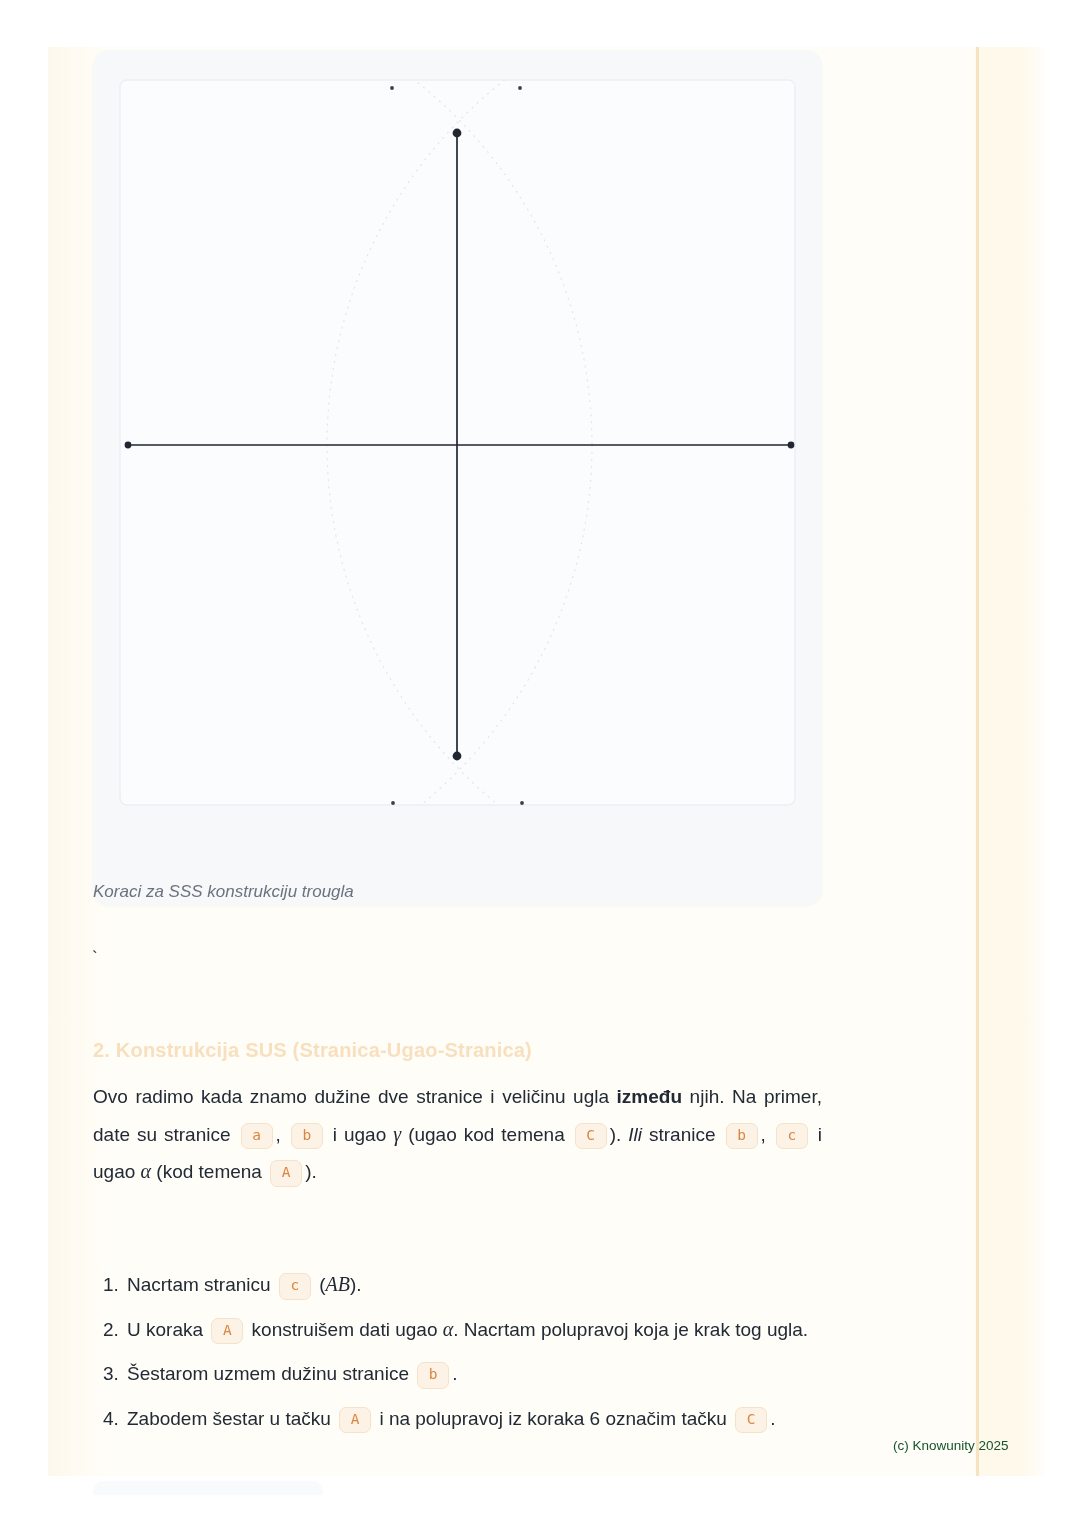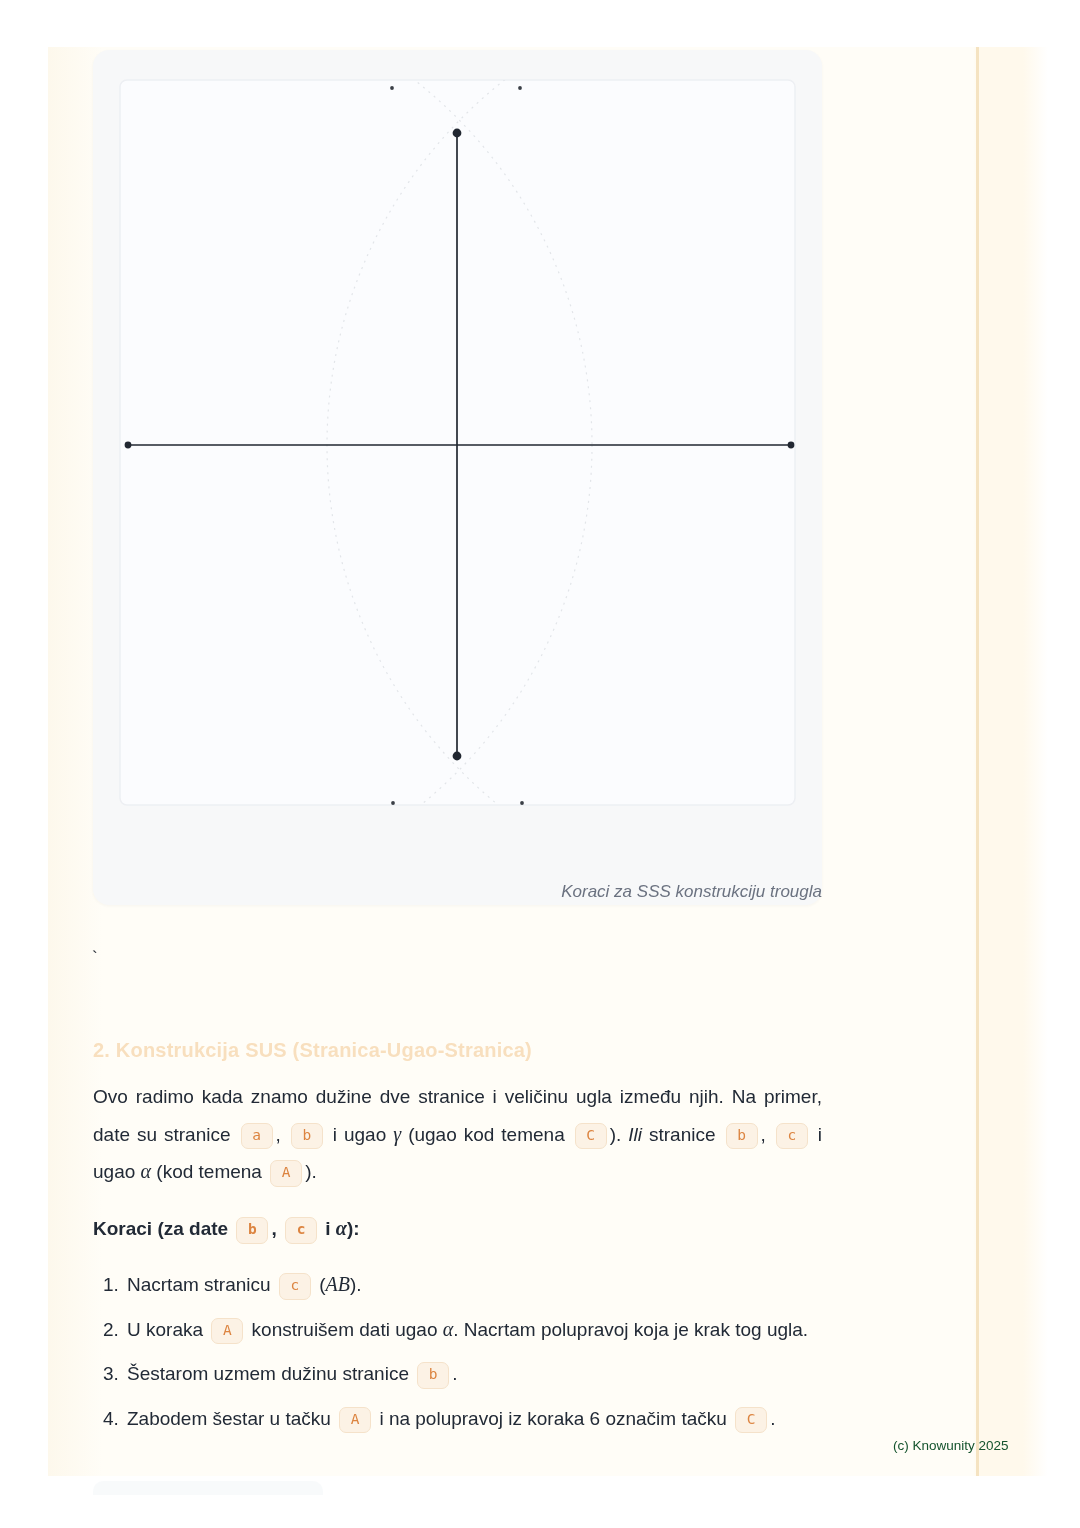--- a/index.html
+++ b/index.html
@@ -22,21 +22,21 @@
   }
   
   .figure-card{
     position:absolute;left:93px;top:50px;width:729px;height:855px;
     background:#f7f8f9;border-radius:16px;
     box-shadow:0 1px 3px rgba(40,50,60,0.04);
   }
   .figure-card svg{position:absolute;left:0;top:0;}
   .figure-caption{
     position:absolute;left:0;top:832px;width:729px;
-    text-align:right;font-style:italic;font-size:17px;color:#6b7280;
+    text-align:left;font-style:italic;font-size:17px;color:#6b7280;
   }
   
   .next-card-sliver{
     position:absolute;left:93px;top:1481px;width:230px;height:14px;
     background:#f7f9fa;border-radius:10px 10px 0 0;opacity:.85;
   }
   .stray{
     position:absolute;left:92px;top:948px;font-size:17px;color:#2a2f38;
   }
   
@@ -64,21 +64,21 @@
     display:inline-block;min-width:12px;text-align:center;
     padding:2px 9px 3px;margin:0 3px;border-radius:7px;
     background:#fcf2e5;border:1px solid #f5e2ca;
     color:#dc8440;font-family:"DejaVu Sans Mono",monospace;
     font-size:14.5px;line-height:1.35;vertical-align:1px;
   }
   .math{
     font-family:"Liberation Serif",serif;font-style:italic;font-size:20px;
   }
   em.it{font-style:italic;}
-  strong.bd{font-weight:normal;}
+  strong.bd{font-weight:bold;}
   .footer{
     position:absolute;left:893px;top:1438px;width:160px;
     font-size:13.5px;color:#14532d;white-space:nowrap;
   }
 </style>
 </head>
 <body>
 
 <div class="screen">
 
@@ -119,21 +119,20 @@
     </svg>
     <div class="figure-caption">Koraci za SSS konstrukciju trougla</div>
   </div>
 
   <span class="stray">`</span>
 
   <h2 class="heading">2. Konstrukcija SUS (Stranica-Ugao-Stranica)</h2>
 
   <p class="para"><span>Ovo radimo kada znamo dužine dve stranice i veličinu ugla </span><strong class="bd">između</strong><span> njih. Na primer, date su stranice </span><span class="code">a</span><span>, </span><span class="code">b</span><span> i ugao </span><span class="math">γ</span><span> (ugao kod temena </span><span class="code">C</span><span>). </span><em class="it">Ili</em><span> stranice </span><span class="code">b</span><span>, </span><span class="code">c</span><span> i ugao </span><span class="math">α</span><span> (kod temena </span><span class="code">A</span><span>).</span></p>
 
-  <p class="koraci"><span>Koraci (za date </span><span class="code">b</span><span>, </span><span class="code">c</span><span> i </span><span class="math">α</span><span>):</span></p>
 
   <div class="steps">
     <div class="step">
       <span class="num">1.</span>
       <span class="body"><span>Nacrtam stranicu </span><span class="code">c</span><span> (</span><span class="math">AB</span><span>).</span></span>
     </div>
     <div class="step">
       <span class="num">2.</span>
       <span class="body"><span>U koraka </span><span class="code">A</span><span> konstruišem dati ugao </span><span class="math">α</span><span>. Nacrtam polupravoj koja je krak tog ugla.</span></span>
     </div>

